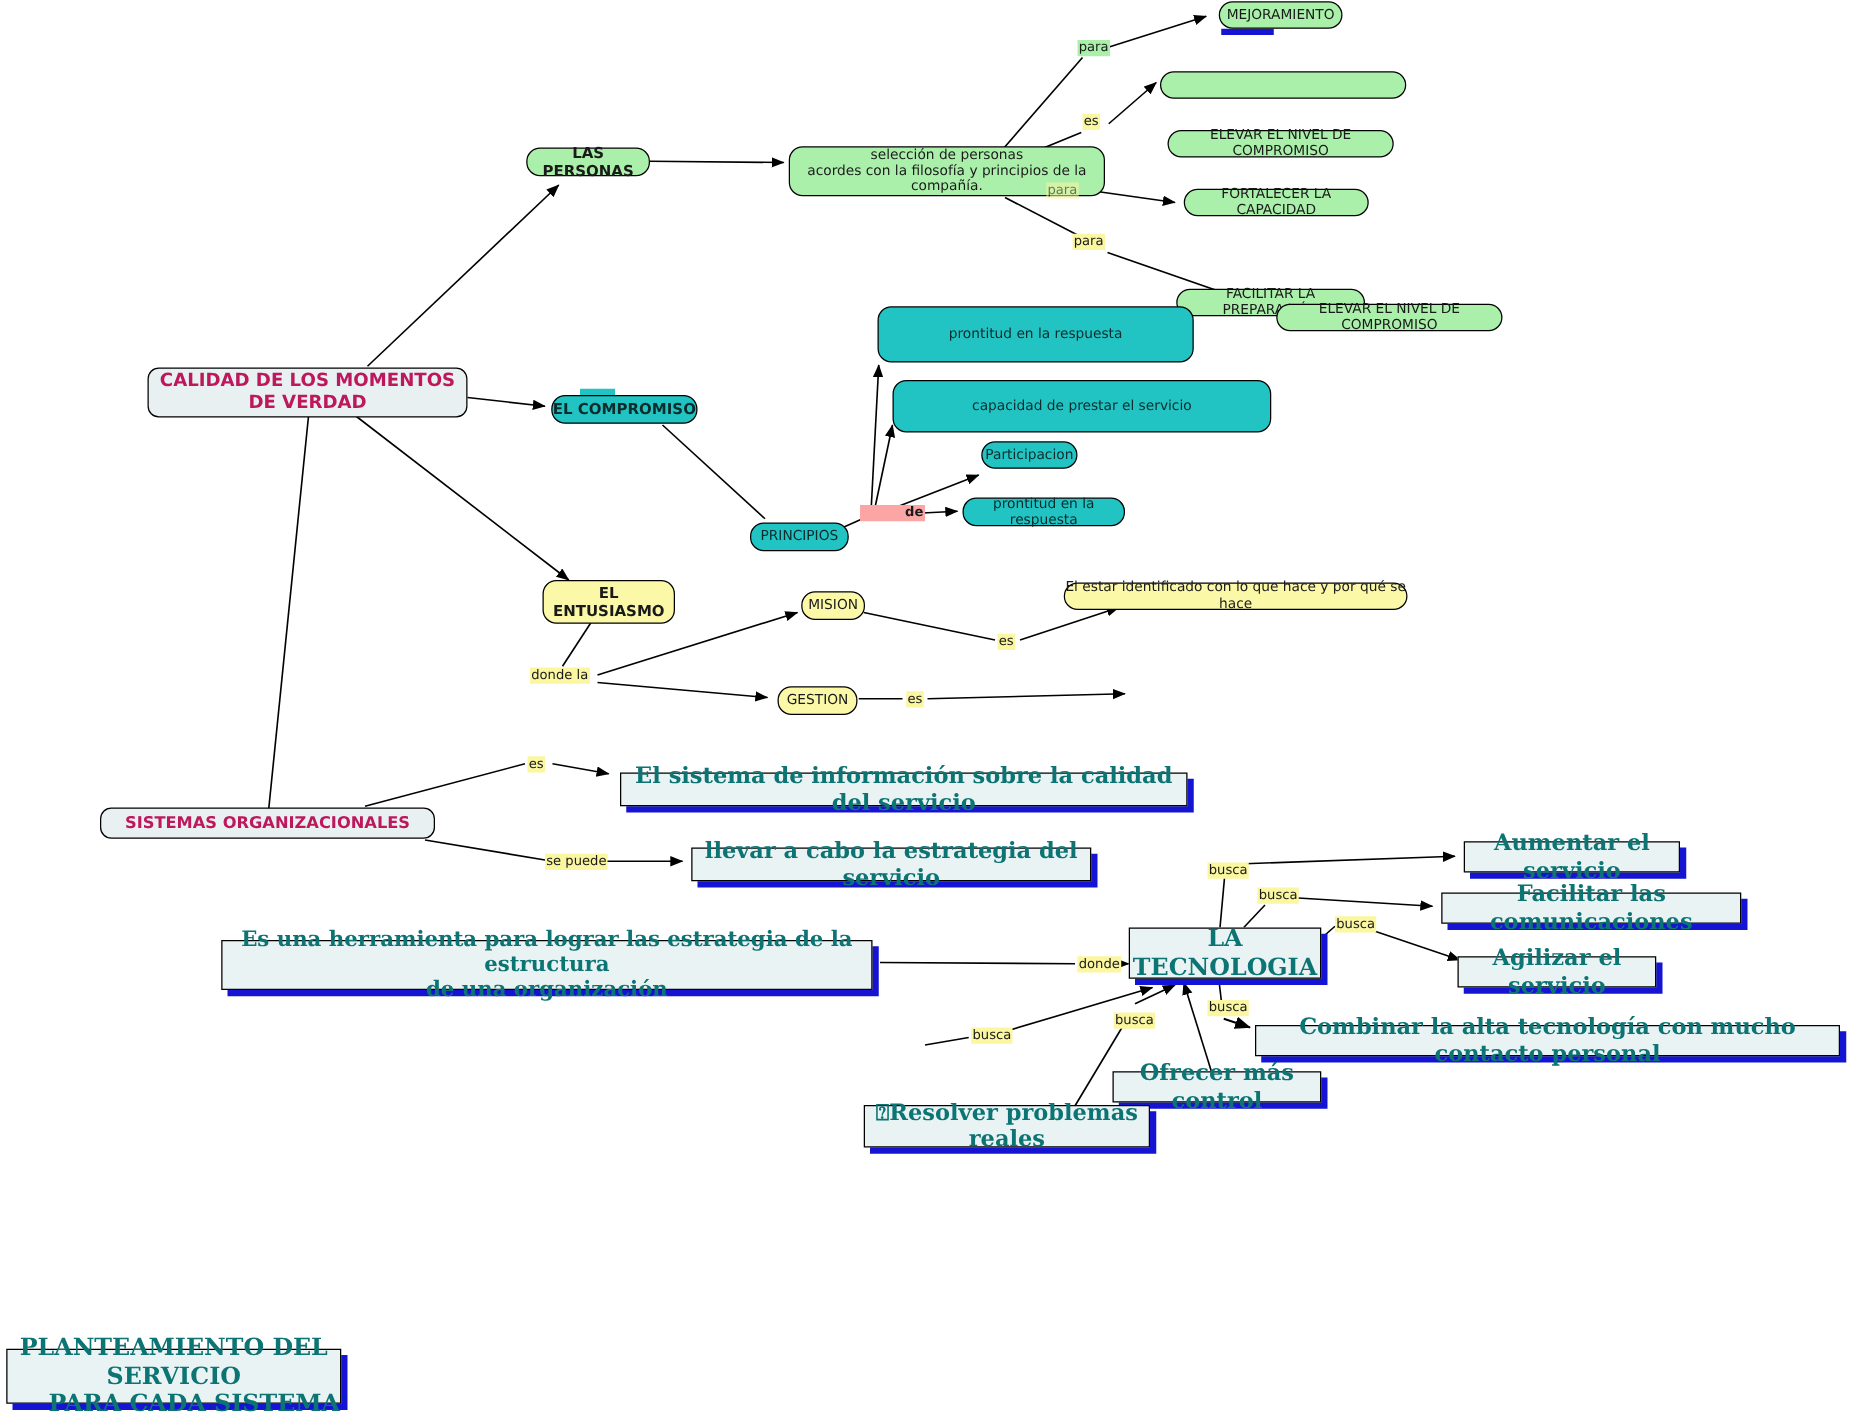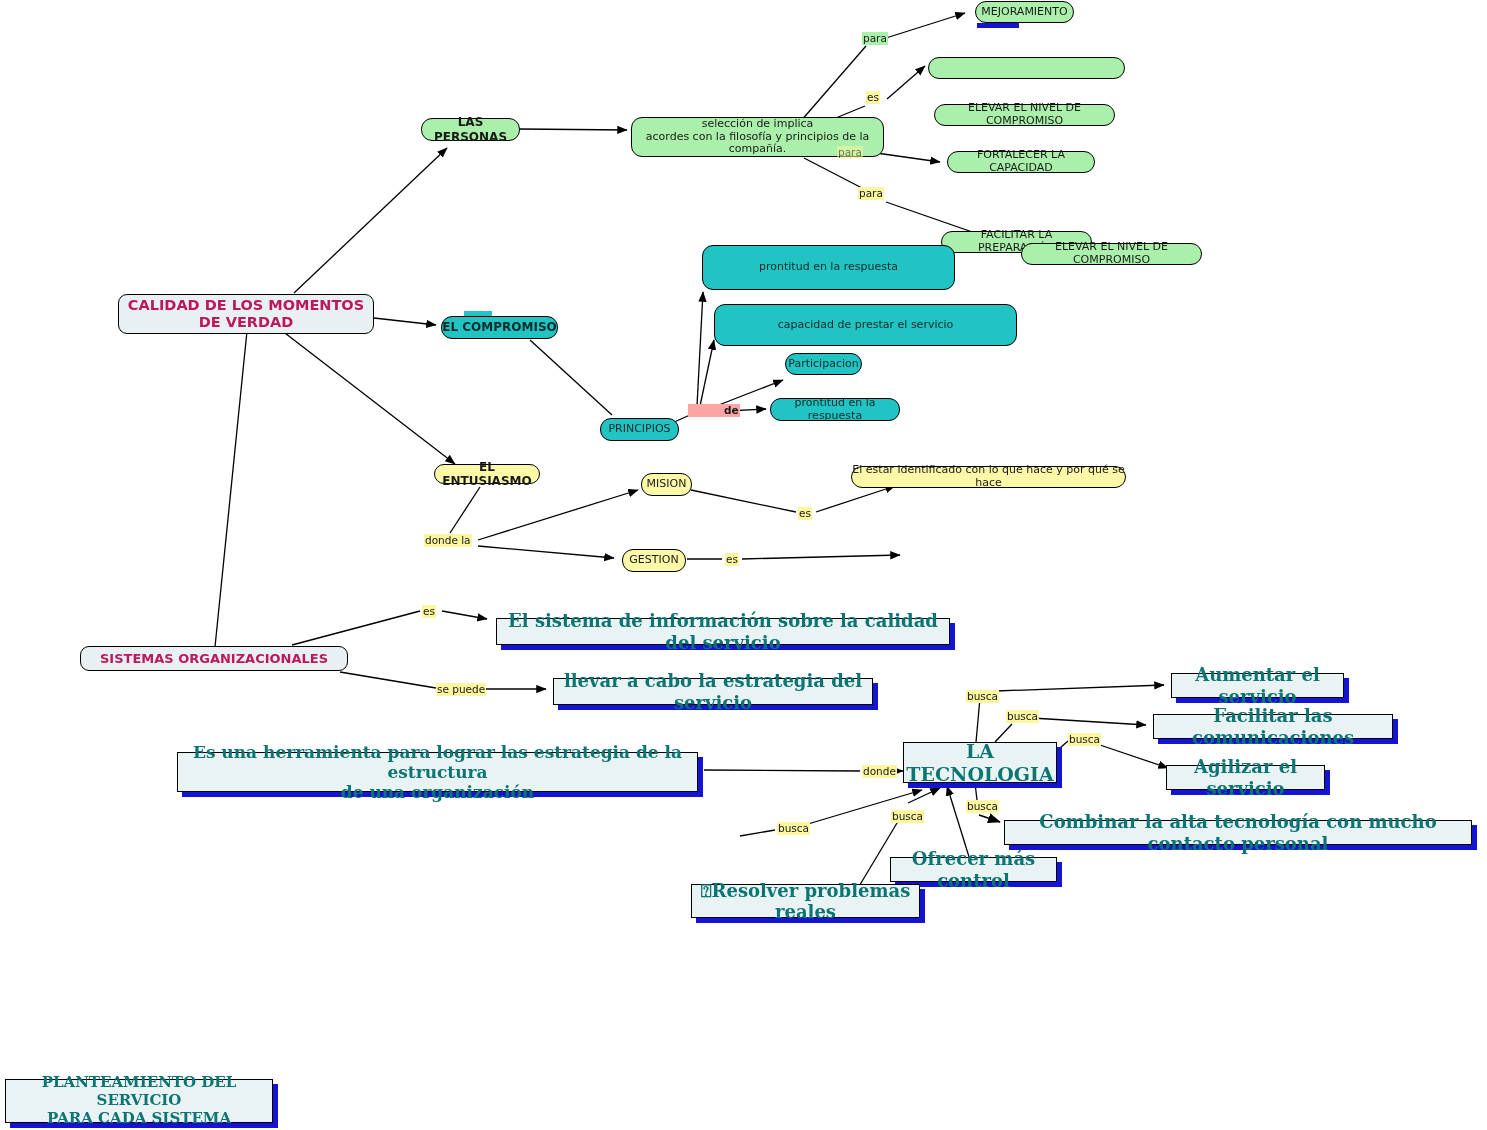--- a/index.html
+++ b/index.html
@@ -172,21 +172,21 @@
   <div class="node pill pill-lightblue bold" style="left:118px; top:294px; width:256px; height:40px; font-size:14.5px; flex-direction:column; border-radius:9px;">
     <span>CALIDAD DE  LOS MOMENTOS</span>
     <span>DE VERDAD</span>
   </div>
 
   <div class="node pill pill-green bold t12" style="left:421px; top:118px; width:99px; height:23px;">
     <span>LAS PERSONAS</span>
   </div>
 
   <div class="node pill pill-green t11" style="left:631px; top:117px; width:253px; height:40px; flex-direction:column;">
-    <span>selección de implica</span>
+    <span>selección de personas</span>
     <span>acordes con la filosofía y principios de la compañía.</span>
   </div>
 
   <div class="blue-bar" style="left:977px; top:23px; width:42px;"></div>
   <div class="node pill pill-green t11" style="left:975px; top:1px; width:99px; height:22px;">
     <span>MEJORAMIENTO</span>
   </div>
 
   <div class="node pill pill-green t11" style="left:928px; top:57px; width:197px; height:22px;">
     <span></span>
@@ -226,21 +226,21 @@
   </div>
 
   <div class="node pill pill-teal t11" style="left:785px; top:353px; width:77px; height:22px;text-align:right;">
     <span>Participacion</span>
   </div>
 
   <div class="node pill pill-teal t11" style="left:770px; top:398px; width:130px; height:23px;">
     <span>prontitud en la respuesta</span>
   </div>
 
-  <div class="node pill pill-yellow bold t12" style="left:434px; top:464px; width:106px; height:20px;">
+  <div class="node pill pill-yellow bold t12" style="left:434px; top:464px; width:106px; height:35px;">
     <span>EL ENTUSIASMO</span>
   </div>
 
   <div class="node pill pill-yellow t11" style="left:641px; top:473px; width:51px; height:23px;">
     <span>MISION</span>
   </div>
 
   <div class="node pill pill-yellow t11" style="left:622px; top:549px; width:64px; height:23px;">
     <span>GESTION</span>
   </div>
@@ -289,21 +289,21 @@
 
 
   <div class="node wa" style="left:890px; top:857px; width:167px; height:25px; font-size:18px;">
     <span>Ofrecer más control</span>
   </div>
 
   <div class="node wa" style="left:691px; top:884px; width:229px; height:34px; font-size:18px;">
     <span>⍰Resolver problemas reales</span>
   </div>
 
-  <div class="node wa" style="left:5px; top:1079px; width:268px; height:44px; font-size:15px; flex-direction:column;">
+  <div class="node wa" style="left:5px; top:1079px; width:268px; height:44px; font-size:19px; flex-direction:column;align-items:flex-end;">
     <span>PLANTEAMIENTO DEL SERVICIO</span>
     <span>PARA CADA    SISTEMA</span>
   </div>
 
   <div class="lbl lbl-green" style="left:862px; top:32px;">para</div>
 
   <div class="lbl lbl-yellow" style="left:866px; top:91px;">es</div>
 
   <div class="lbl lbl-yellow" style="left:837px; top:146px; opacity:0.55;">para</div>
 

